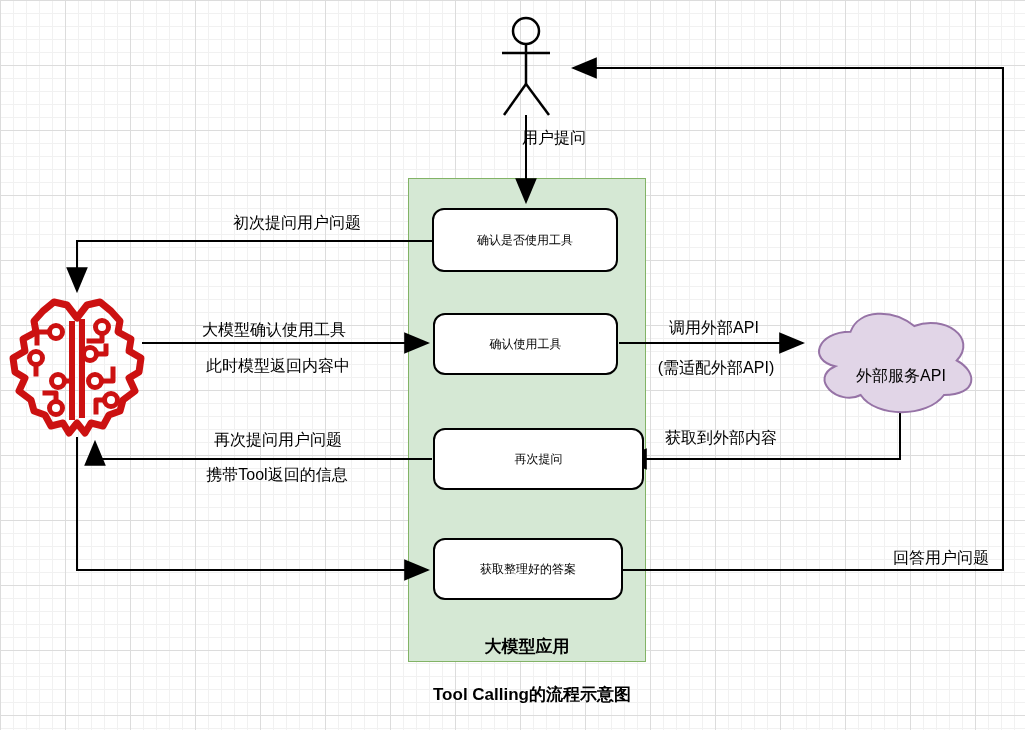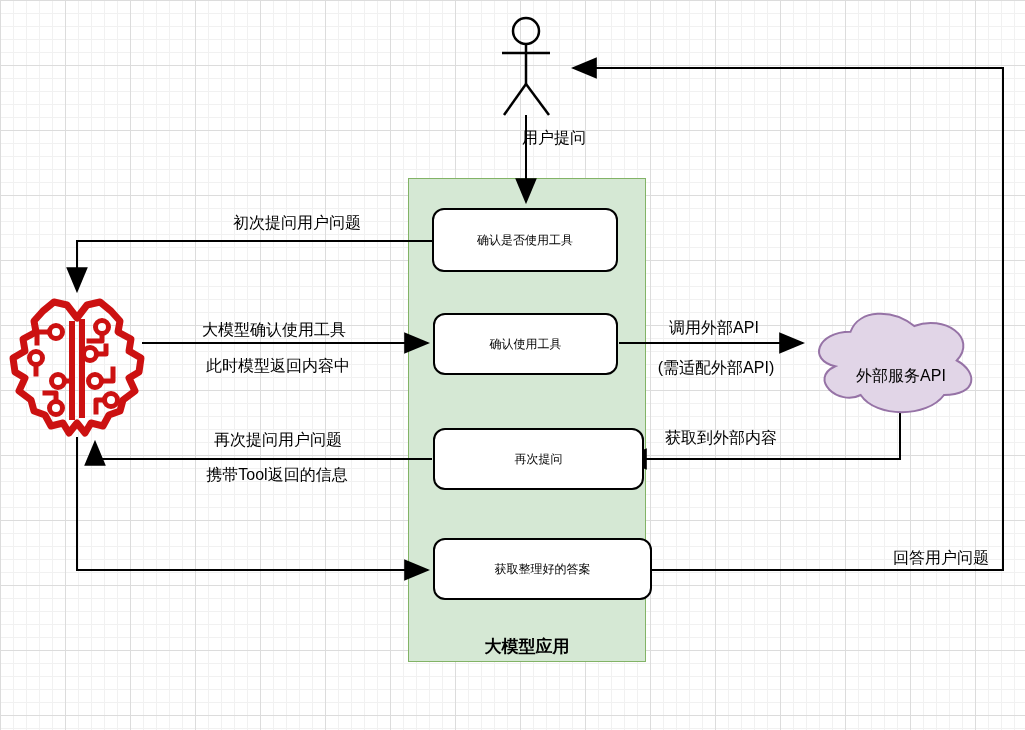--- a/index.html
+++ b/index.html
@@ -109,31 +109,32 @@
         <circle cx="80" cy="58" r="6.5"></circle>
         <circle cx="85" cy="85" r="6.5"></circle>
         <circle cx="101" cy="104" r="6.5"></circle>
       </g>
     </g>
   </svg>
 
   <div class="node" style="left:432px;top:208px;width:186px;height:64px;">确认是否使用工具</div>
   <div class="node" style="left:433px;top:313px;width:185px;height:62px;">确认使用工具</div>
   <div class="node" style="left:433px;top:428px;width:211px;height:62px;">再次提问</div>
-  <div class="node" style="left:433px;top:538px;width:219px;height:62px;">获取整理好的答案</div>
+  <div class="node" style="left:433px;top:538px;width:190px;height:62px;">获取整理好的答案</div>
 
   <div class="edge-label" style="left:893px;top:376px;margin-left:8px;">外部服务API</div>
 
   <div class="edge-label" style="left:554px;top:138px;text-align:right;">用户提问</div>
   <div class="edge-label" style="left:297px;top:223px;">初次提问用户问题</div>
   <div class="edge-label" style="left:274px;top:330px;">大模型确认使用工具</div>
   <div class="edge-label" style="left:270px;top:366px;margin-left:8px;">此时模型返回内容中</div>
   <div class="edge-label" style="left:272px;top:440px;padding-left:12px;">再次提问用户问题</div>
   <div class="edge-label" style="left:277px;top:475px;">携带Tool返回的信息</div>
   <div class="edge-label" style="left:714px;top:328px;">调用外部API</div>
   <div class="edge-label" style="left:716px;top:360px;margin-top:8px;">(需适配外部API)</div>
   <div class="edge-label" style="left:721px;top:438px;">获取到外部内容</div>
   <div class="edge-label" style="left:941px;top:550px;margin-top:8px;">回答用户问题</div>
 
   <div class="group-label" style="left:527px;top:646px;">大模型应用</div>
 
+  <div class="diagram-title" style="left:532px;top:694px;">Tool Calling的流程示意图</div>
 
 </div>
 
 </body></html>

